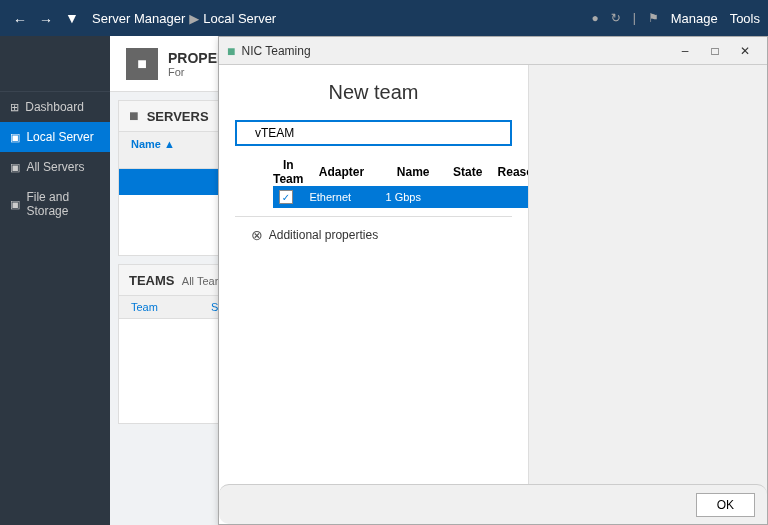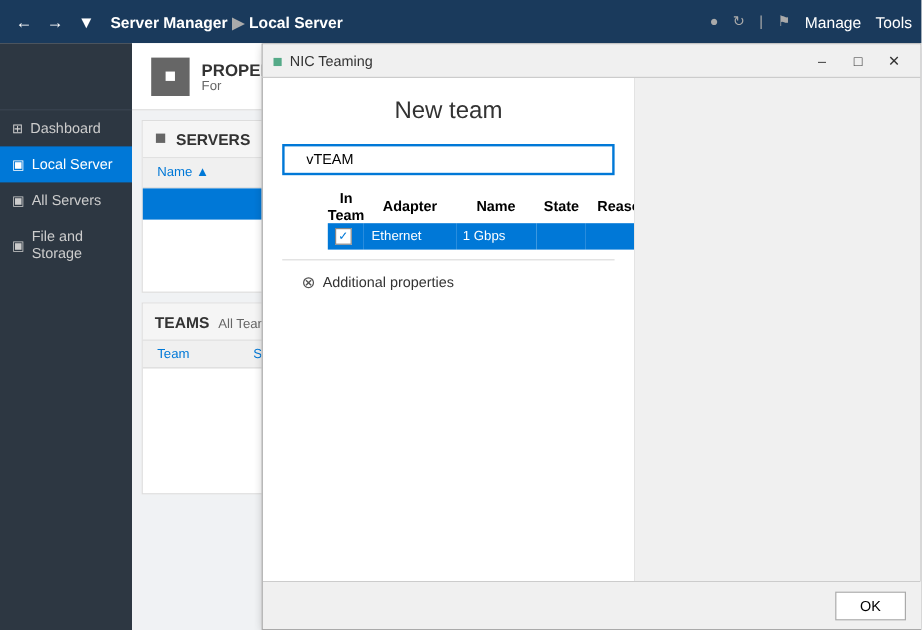--- a/index.html
+++ b/index.html
@@ -9,21 +9,21 @@
     .title-bar {
       display: flex; align-items: center; height: 36px;
       background: #1a3a5c; color: white; padding: 0 8px;
     }
     .title-bar-nav { display: flex; align-items: center; gap: 2px; margin-right: 8px; }
     .nav-btn {
       width: 24px; height: 24px; border: none; background: transparent;
       color: white; font-size: 14px; cursor: pointer; display: flex;
       align-items: center; justify-content: center; border-radius: 2px;
     }
-    .title-text { font-size: 13px; flex: 1; display: flex; align-items: flex-end; gap: 4px; font-weight: bold; }
+    .title-text { font-size: 13px; flex: 1; display: flex; align-items: flex-end; gap: 4px; }
     .title-right { display: flex; align-items: center; gap: 12px; }
     .title-icon-btn { background: transparent; border: none; color: white; cursor: pointer; font-size: 13px; }
 
     
     .main-layout { display: flex; height: 489px; }
 
     
     .sidebar { width: 110px; background: #2d3742; color: #ccc; flex-shrink: 0; }
     .sidebar-header { height: 56px; display: flex; align-items: center; padding: 0 10px; border-bottom: 1px solid #3a4450; }
     .sidebar-item {
@@ -53,21 +53,21 @@
     }
     .section-icon { color: #666; font-size: 16px; }
     .section-title { font-size: 13px; font-weight: 600; color: #333; }
     .section-sub { font-size: 11px; color: #666; margin-left: 4px; }
 
     
     .table-header {
       display: flex; background: #f0f0f0; border-bottom: 1px solid #ddd;
       padding: 4px 8px; font-size: 11px; color: #333; gap: 0;
     }
-    .col { padding: 2px 4px; cursor: pointer; }
+    .col { padding: 2px 4px; cursor: pointer; font-weight: bold; }
     .col-name { width: 90px; }
     .col-status { width: 80px; }
     .col-type { width: 80px; }
     .col-os { width: 100px; }
 
     .table-row {
       display: flex; align-items: center; padding: 4px 8px;
       font-size: 11px; gap: 0; min-height: 24px;
     }
     .table-row.selected { background: #0078d7; color: white; }
@@ -154,21 +154,21 @@
     .expand-icon { font-size: 14px; color: #555; }
 
     
     .dialog-right { flex: 1; background: #f0f0f0; }
 
     
     .dialog-footer {
       position: absolute; bottom: 0; left: 0; right: 0;
       height: 40px; background: #f0f0f0; border-top: 1px solid #ccc;
       display: flex; align-items: center; justify-content: flex-end;
-      padding: 0 12px; gap: 8px;
+      padding: 0 12px; gap: 8px; border-radius: 10px;
     }
     .dialog-btn {
       padding: 4px 20px; font-size: 12px; cursor: pointer;
       border: 1px solid #aaa; background: white;
     }
 
     
     ::-webkit-scrollbar { width: 6px; }
     ::-webkit-scrollbar-track { background: #f0f0f0; }
     ::-webkit-scrollbar-thumb { background: #ccc; }

